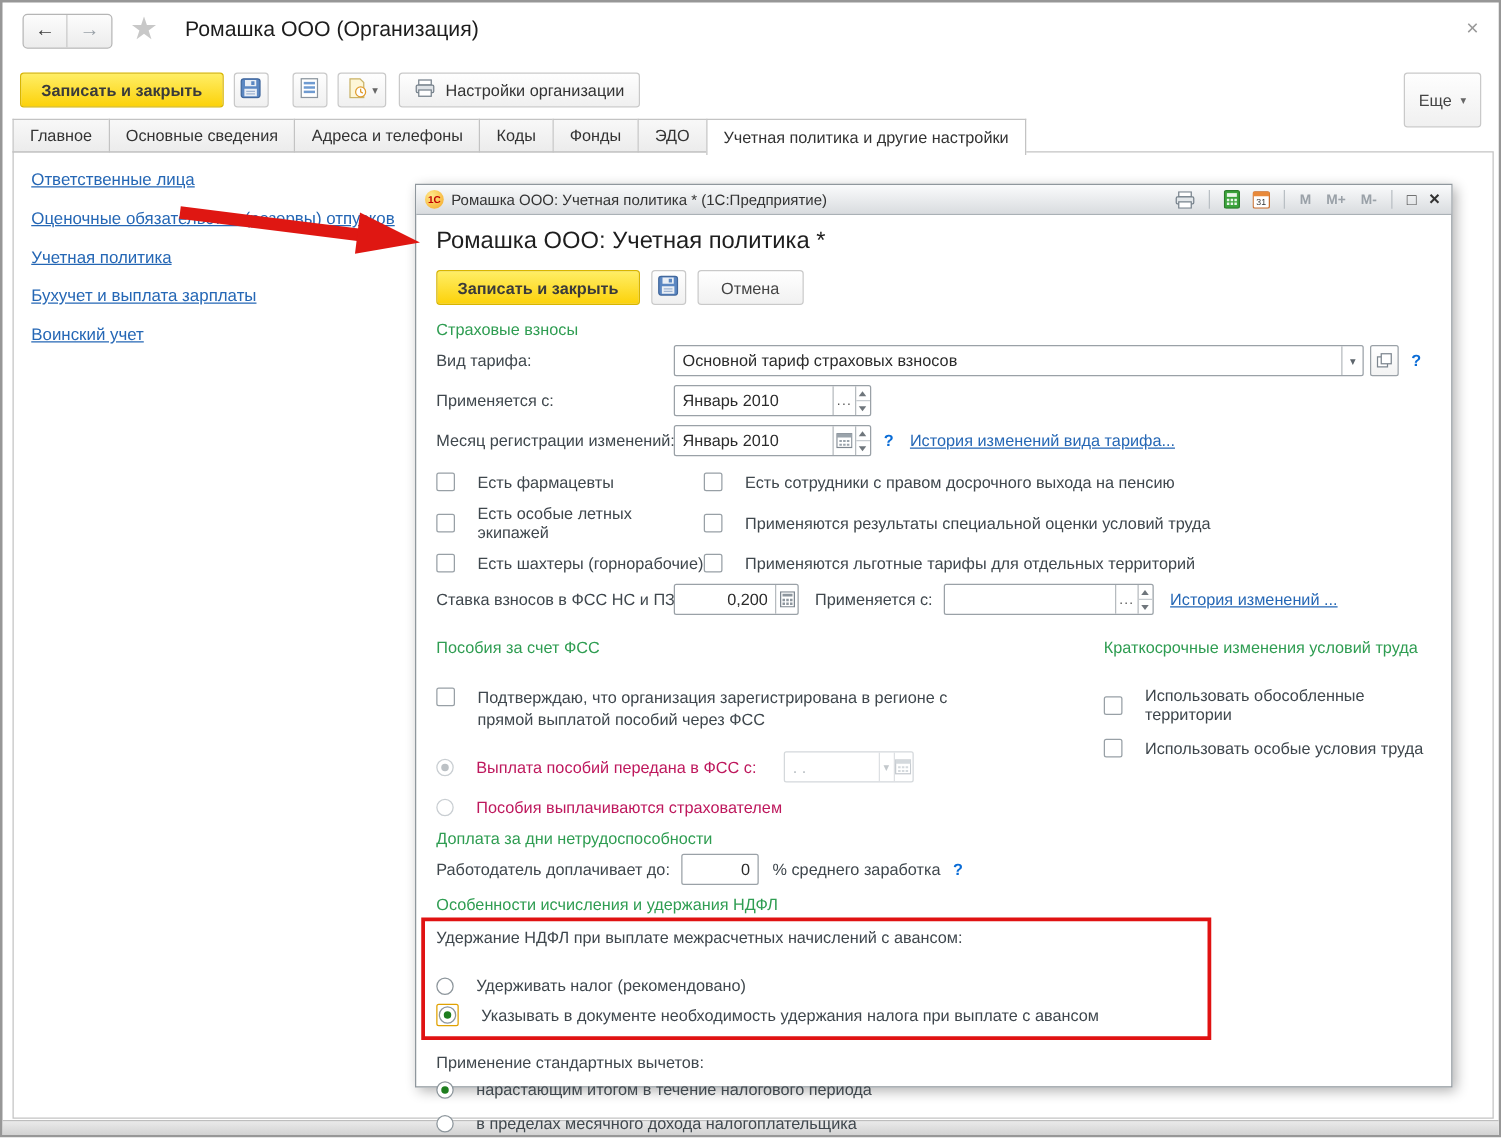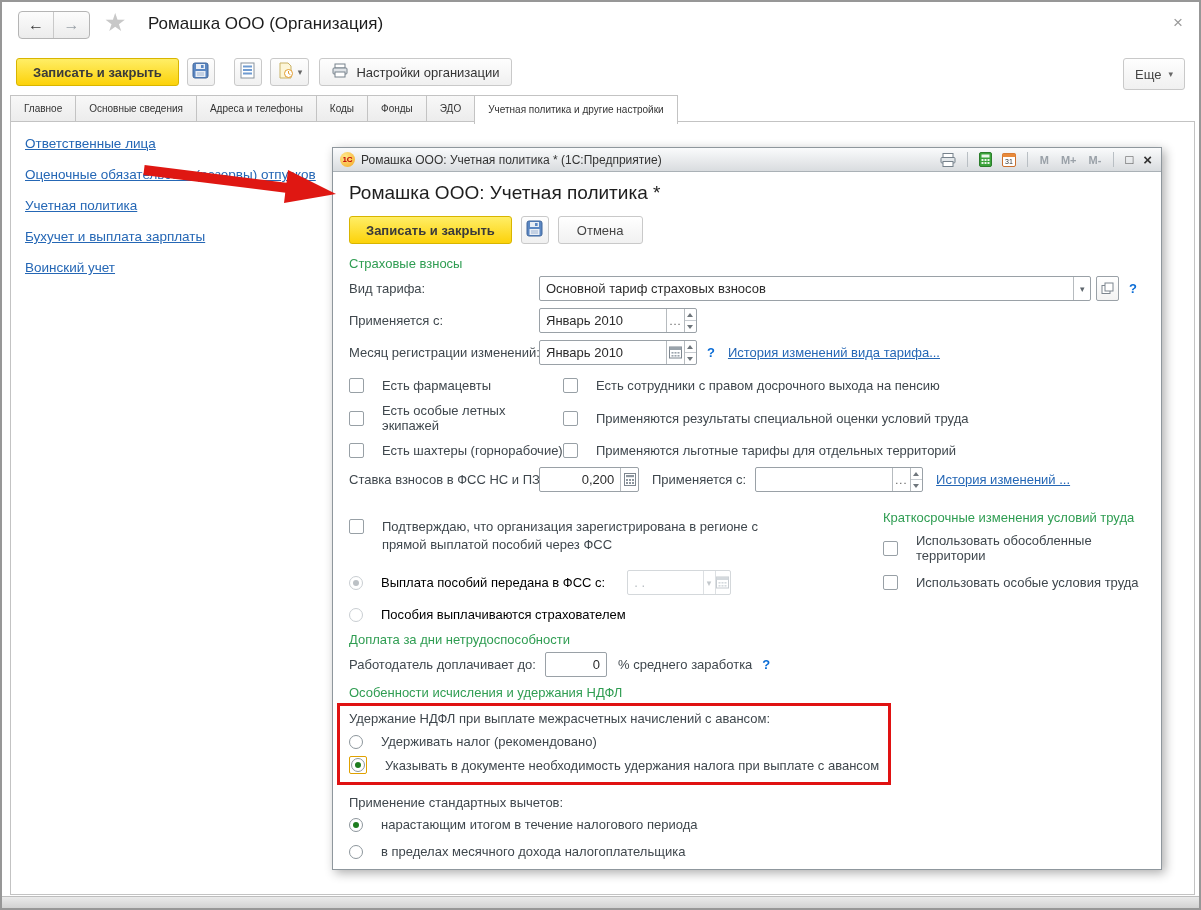--- a/index.html
+++ b/index.html
@@ -24,30 +24,30 @@
              display: flex; align-items: center; }
   .btn-yellow { height: 28px; padding: 0 16px; background: linear-gradient(#ffee66,#fcd20a);
                 border: 1px solid #d8b500; border-radius: 3px; font-weight: bold;
                 font-size: 13px; color: #3a3a3a; cursor: pointer; font-family: inherit; }
   .icon-btn { height: 28px; min-width: 28px; display: flex; align-items: center; gap: 4px;
               justify-content: center; border: 1px solid #c9c9c9; border-radius: 3px;
               background: linear-gradient(#fefefe,#f0f0f0); cursor: pointer; }
   .btn-settings { height: 28px; padding: 0 12px; display: flex; gap: 8px; align-items: center;
                   border: 1px solid #c9c9c9; border-radius: 3px; font-family: inherit;
                   background: linear-gradient(#fefefe,#f0f0f0); font-size: 13px; color: #333; cursor: pointer; }
-  .btn-more { position: absolute; right: 0; top: 1px; height: 32px; padding: 0 11px;
+  .btn-more { position: absolute; right: 0; top: 1px; height: 44px; padding: 0 11px;
               display: flex; gap: 7px; align-items: center; border: 1px solid #c9c9c9;
               border-radius: 3px; background: linear-gradient(#fefefe,#f0f0f0);
               font-size: 13px; color: #444; cursor: pointer; }
   .dd-glyph { font-size: 9px; color: #666; }
   .ml8 { margin-left: 8px; } .ml10 { margin-left: 10px; text-align: right; } .ml19 { margin-left: 19px; }
 
   
   .tabbar { position: absolute; left: 8px; top: 93px; display: flex; align-items: flex-end; z-index: 3; }
-  .tab { height: 27px; line-height: 26px; padding: 0 13px; font-size: 10px; color: #333;
+  .tab { height: 27px; line-height: 26px; padding: 0 13px; font-size: 13px; color: #333;
          background: linear-gradient(#f8f8f8,#ececec); border: 1px solid #c3c3c3;
          border-right: none; cursor: pointer; white-space: nowrap; }
   .tab.active { background: #fff; height: 29px; margin-bottom: -2px; line-height: 27px;
                 border-right: 1px solid #c3c3c3; position: relative; z-index: 4; border-bottom: none; }
 
   
   .content-frame { position: absolute; left: 8px; top: 119px; width: 1185px; height: 774px;
                    background: #fff; border: 1px solid #c3c3c3; z-index: 1; }
   .side-links { position: absolute; left: 14px; top: 13px; display: flex;
                 flex-direction: column; gap: 13px; }
@@ -110,35 +110,35 @@
   .cb { width: 15px; height: 15px; border: 1px solid #98a0a6; border-radius: 2px;
         background: #fff; flex: 0 0 auto; cursor: pointer; }
   .cb-row { display: flex; align-items: center; gap: 18px; font-size: 13px; color: #3f474d; }
   .cb-grid { margin-top: 13px; display: grid; grid-template-columns: 214px auto; row-gap: 10px; }
   .radio { width: 14px; height: 14px; border: 1px solid #8d969c; border-radius: 50%;
            background: #fff; flex: 0 0 auto; position: relative; cursor: pointer; }
   .radio.sel::after { content: ""; position: absolute; left: 3px; top: 3px; width: 6px;
                       height: 6px; border-radius: 50%; background: #1e7d1e; }
   .radio.dis { border-color: #c9ced2; }
   .radio.dis.sel::after { background: #bcc1c5; }
-  .dis-text { color: #000000; }
+  .dis-text { color: #be185d; }
   .group.dis { border-color: #d4d8db; }
   .group.dis input { color: #b7bdc2; }
   .group.dis .seg { border-left-color: #dde0e3; color: #c3c8cc; }
 
   .cols { display: flex; margin-top: 18px; align-items: flex-start; }
   .col-left { width: 534px; } .col-right { flex: 1; }
   .confirm-label { width: 392px; line-height: 18px; }
 
-  .red-box { margin-left: -12px; margin-top: 3px; width: 554px;
+  .red-box { margin-left: -12px; margin-top: 3px; width: 632px;
              border: 3px solid #e01212; padding: 5px 8px 8px 9px; }
   .grp-label { font-size: 13px; color: #3f474d; }
   .focus-ring { width: 18px; height: 18px; border: 1px solid #e0a100; border-radius: 2px;
                 display: flex; align-items: center; justify-content: center; flex: 0 0 auto; }
-  .mt5 { margin-top: 5px; } .mt6 { margin-top: 8px; } .mt7 { margin-top: 7px; }
+  .mt5 { margin-top: 5px; } .mt6 { margin-top: 24px; } .mt7 { margin-top: 7px; }
   .mt8 { margin-top: 8px; } .mt10 { margin-top: 10px; }
   .mt12 { margin-top: 12px; } .mt16 { margin-top: 16px; }
 
   .bottom-strip { position: absolute; left: 0; right: 0; bottom: 0; height: 12px;
                   background: linear-gradient(#eaeaea,#d2d2d2); border-top: 1px solid #bdbdbd; }
 </style>
 </head>
 <body>
 
 <div class="screen">
@@ -403,20 +403,21 @@
               <span>
                 <i class="tri-dn"></i>
               </span>
             </span>
         </div>
         <span class="link" style="margin-left:13px;">История изменений ...</span>
       </div>
 
       <div class="cols">
         <div class="col-left">
+          <div class="sec-title" style="margin-top:0;">Пособия за счет ФСС</div>
           <div class="cb-row mt6" style="align-items:flex-start;">
             <span class="cb" style="margin-top:1px;"></span>
             <span class="confirm-label">Подтверждаю, что организация зарегистрирована в регионе с прямой выплатой пособий через ФСС</span>
           </div>
           <div class="cb-row mt16">
             <span class="radio dis sel"></span>
             <span class="dis-text">Выплата пособий передана в ФСС с:</span>
             <div class="group dis" style="width:104px;margin-left:4px;">
               <input value=". ." style="">
               <span class="seg dd">▾</span>

